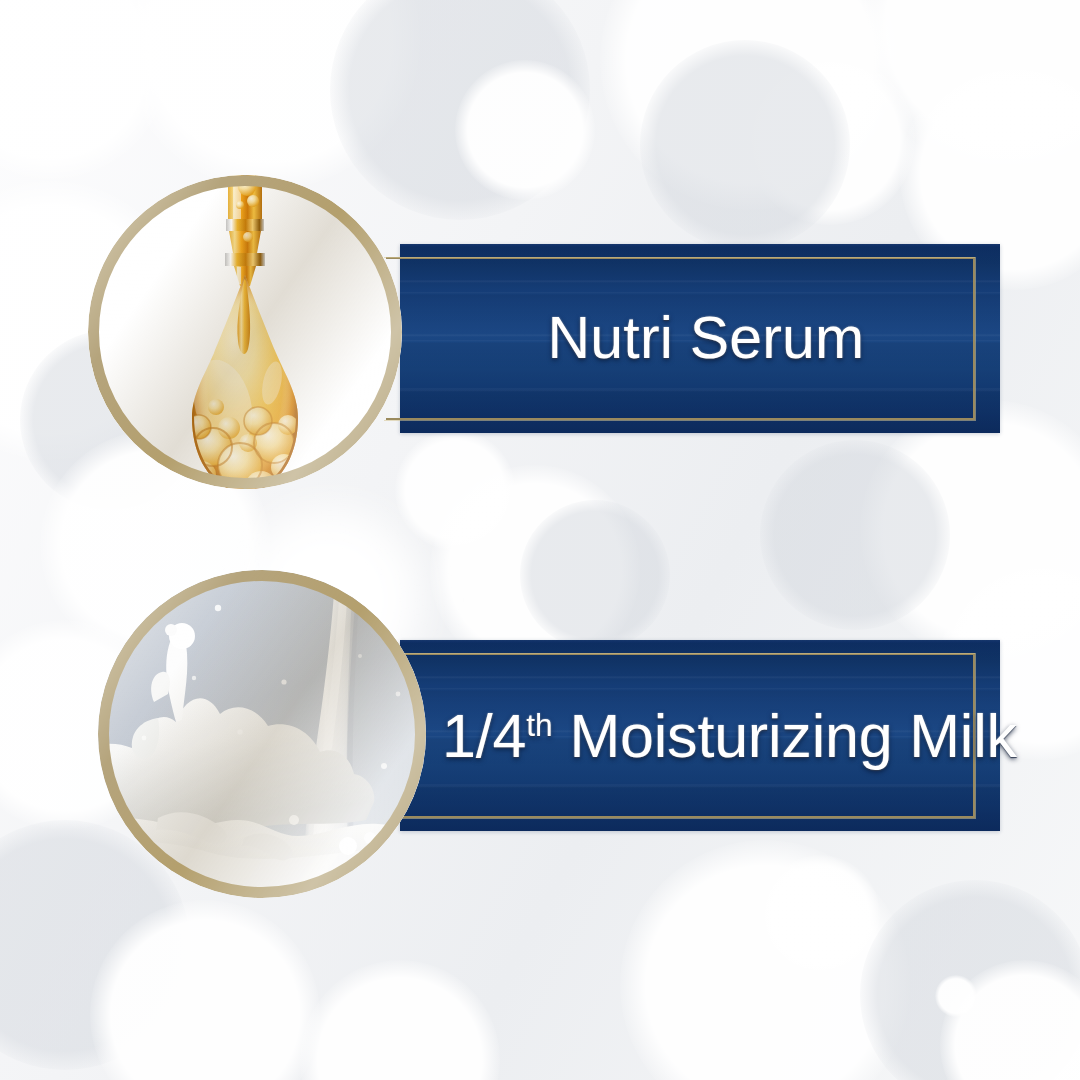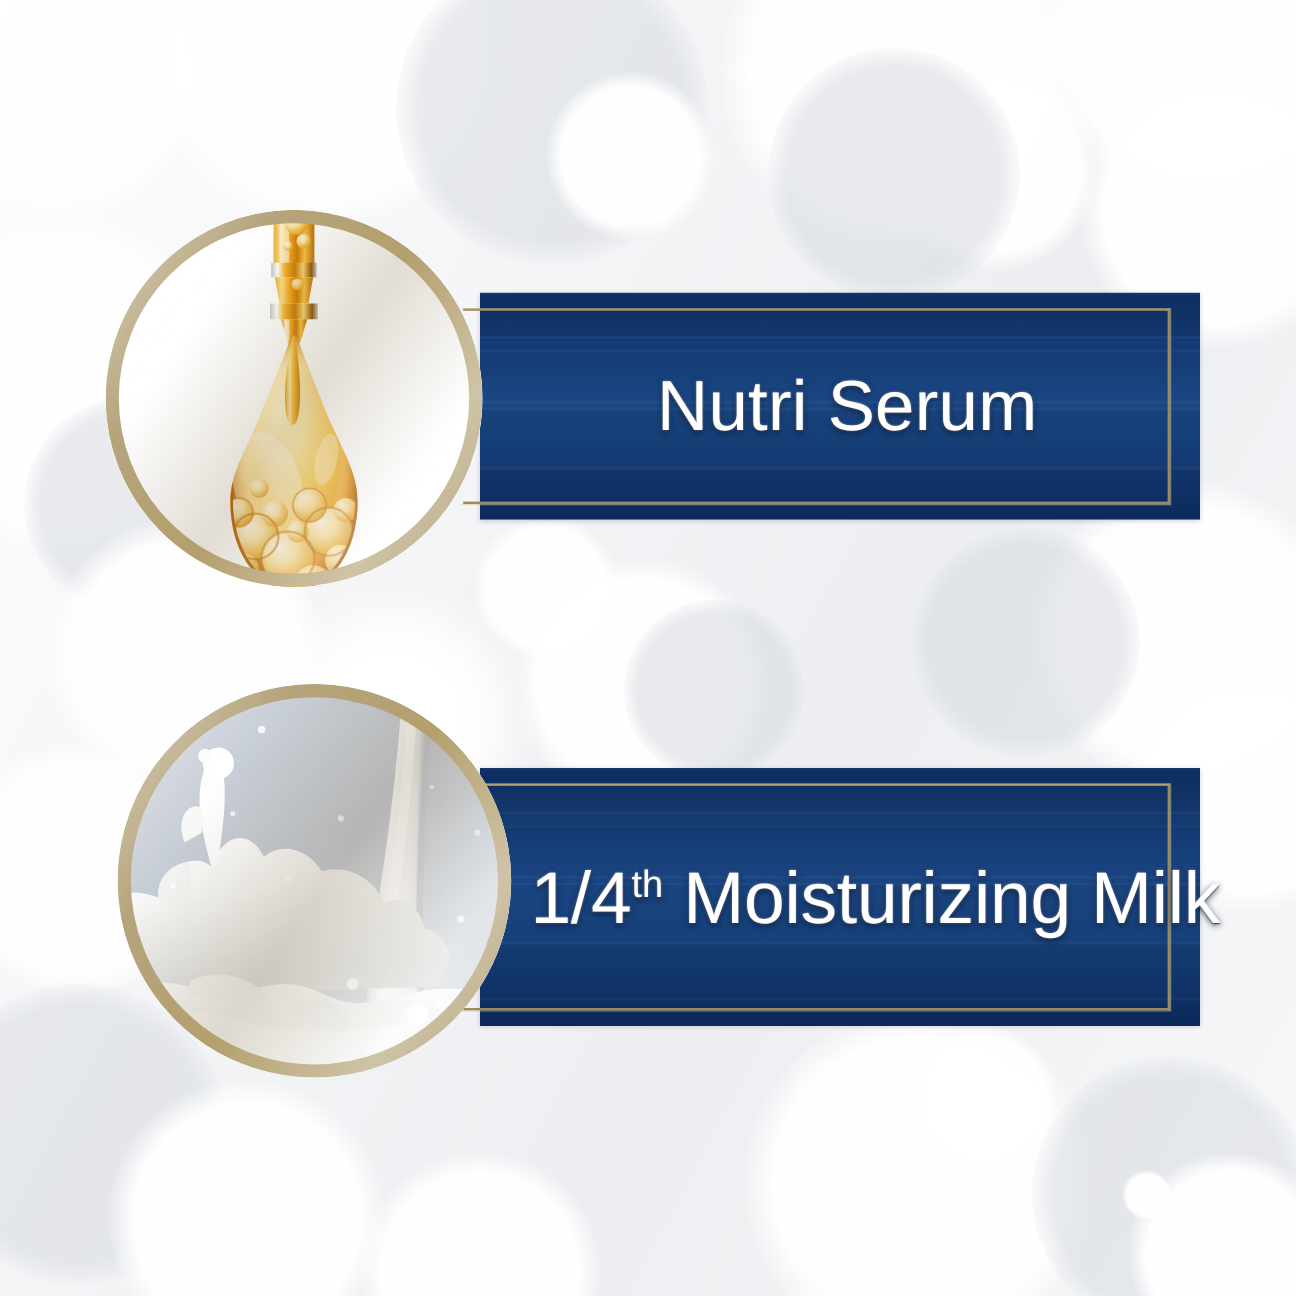--- a/index.html
+++ b/index.html
@@ -159,21 +159,21 @@
   .plaque .gold-frame::before {
     content: "";
     position: absolute;
     inset: -2.5px;
     border: 1px solid rgba(214,196,146,0.55);
     border-left: none;
     pointer-events: none;
   }
 
   #plaque-serum { left: 400px; top: 244px; width: 600px; height: 189px; }
-  #plaque-milk  { left: 400px; top: 640px; width: 600px; height: 215px; }
+  #plaque-milk  { left: 400px; top: 640px; width: 600px; height: 191px; }
 
   .plaque-label {
     position: absolute;
     left: 42px;
     right: 30px;
     top: 50%;
     transform: translateY(-50%);
     text-align: center;
     color: #ffffff;
     font-family: "Liberation Sans", sans-serif;

